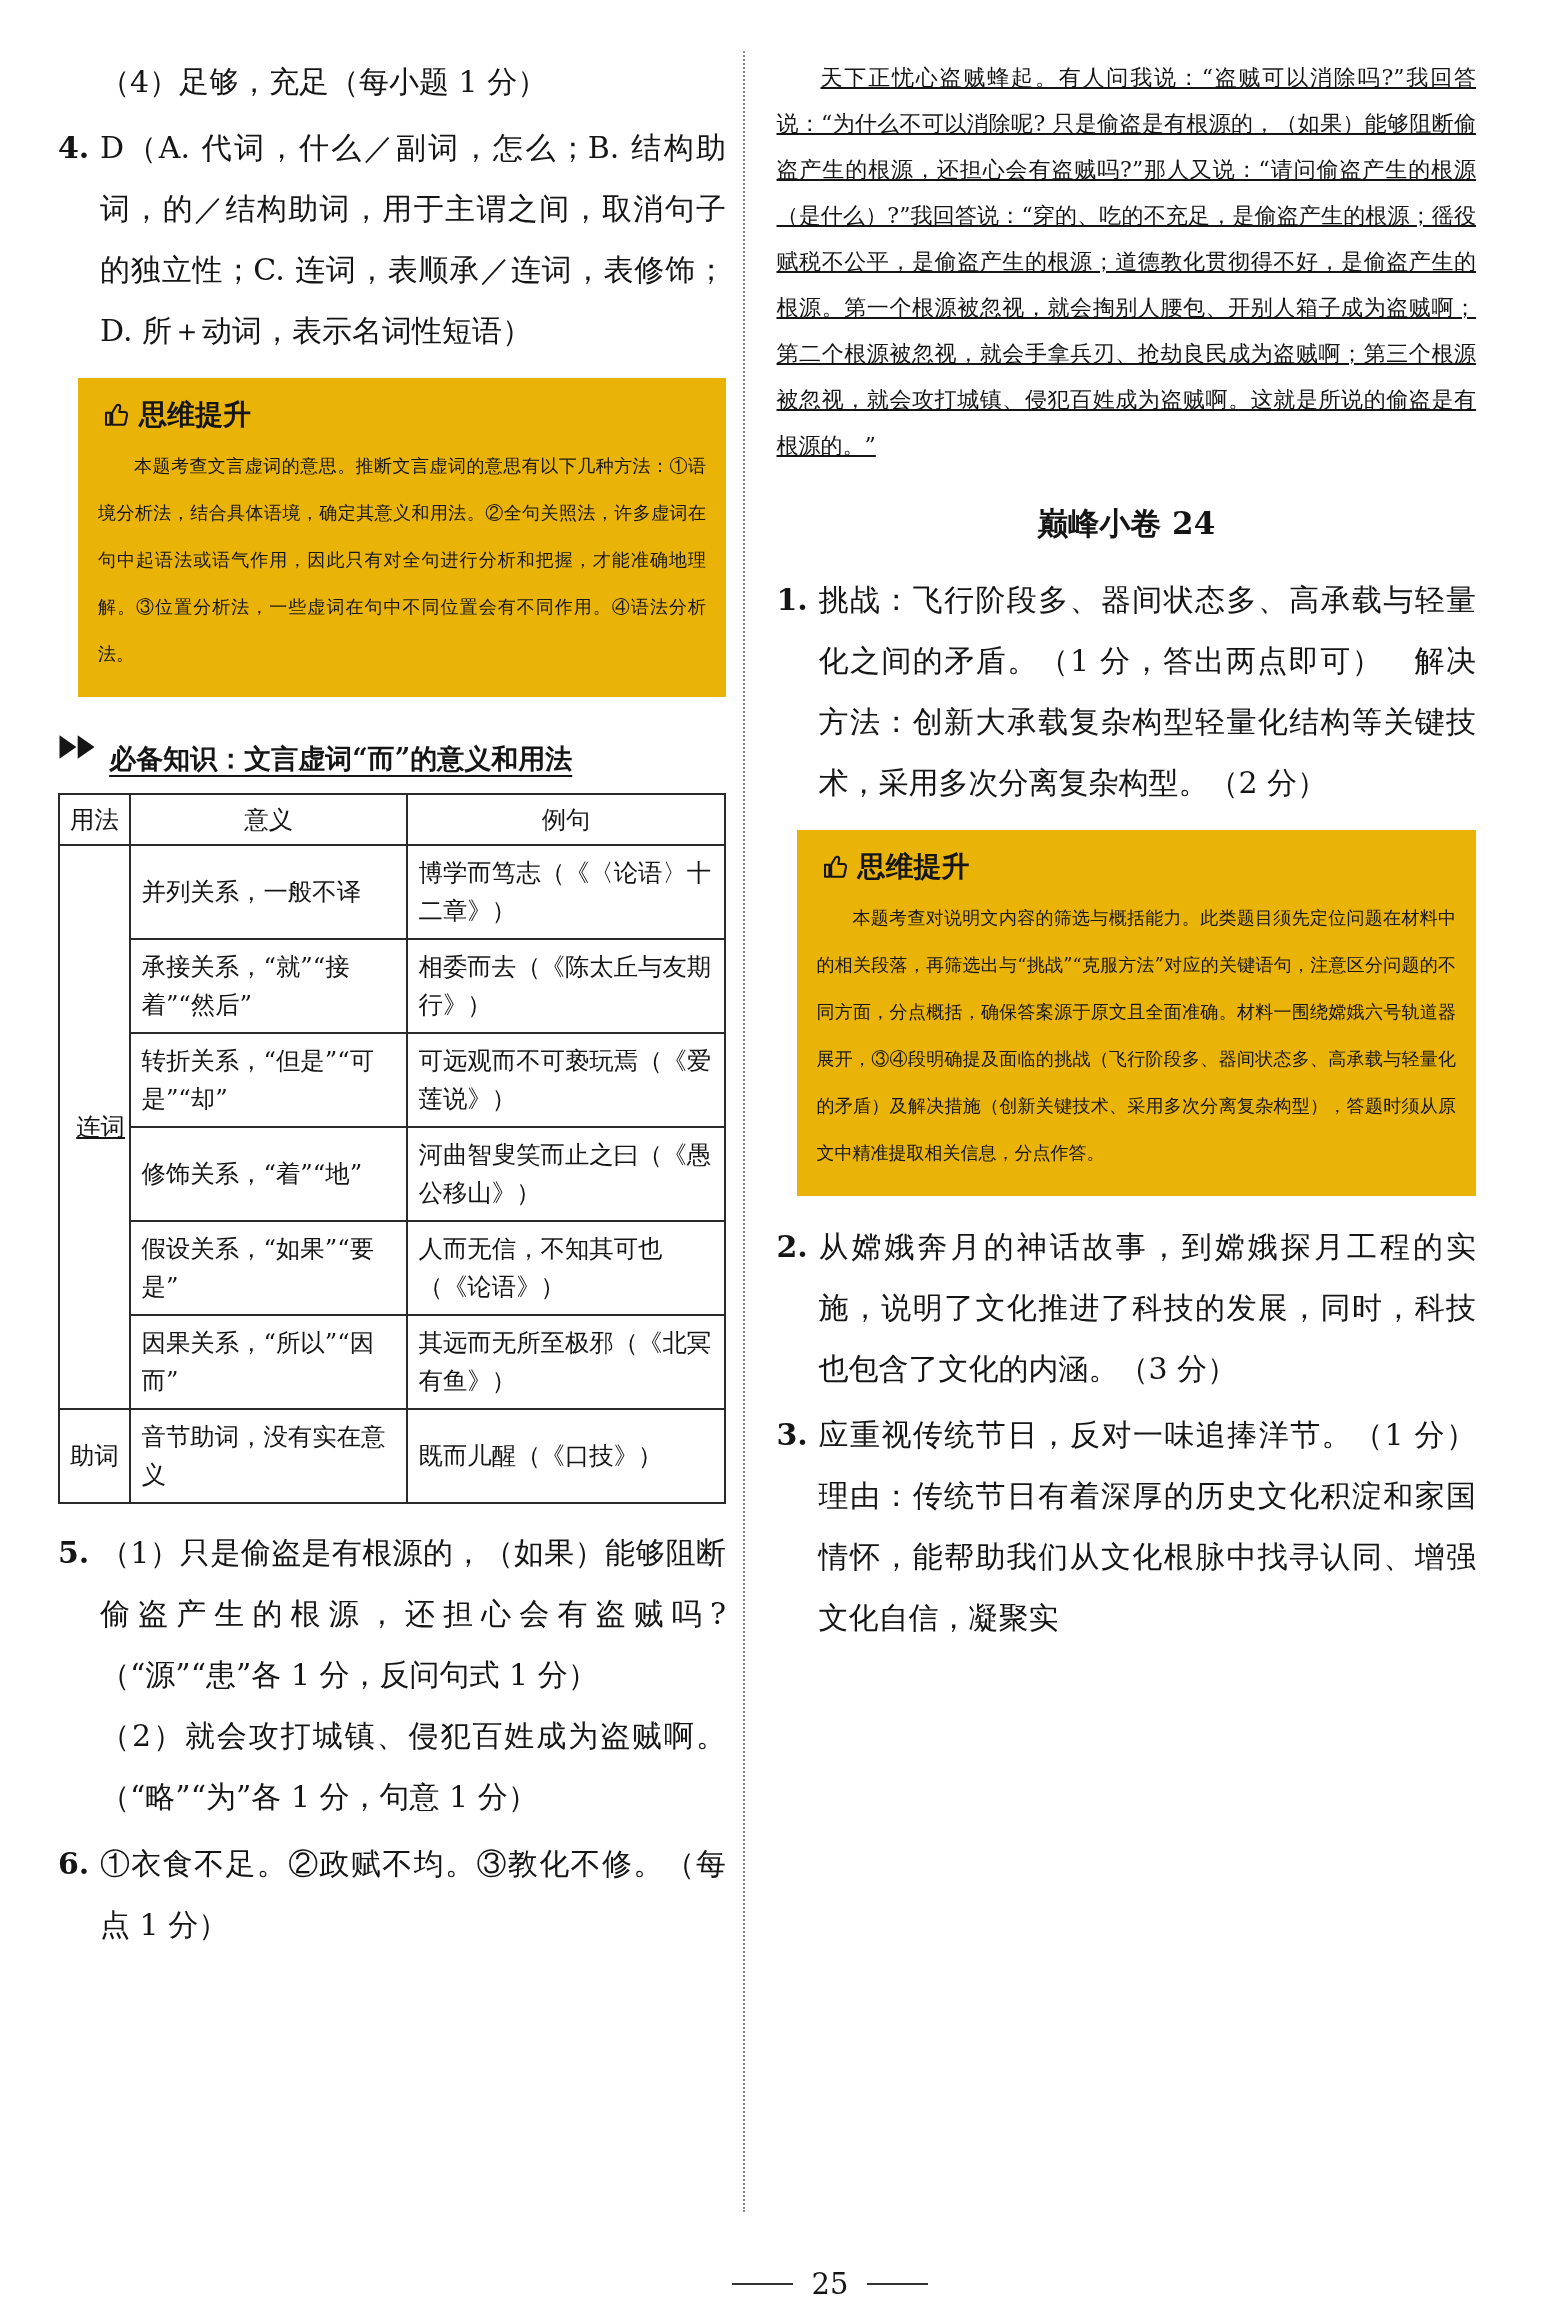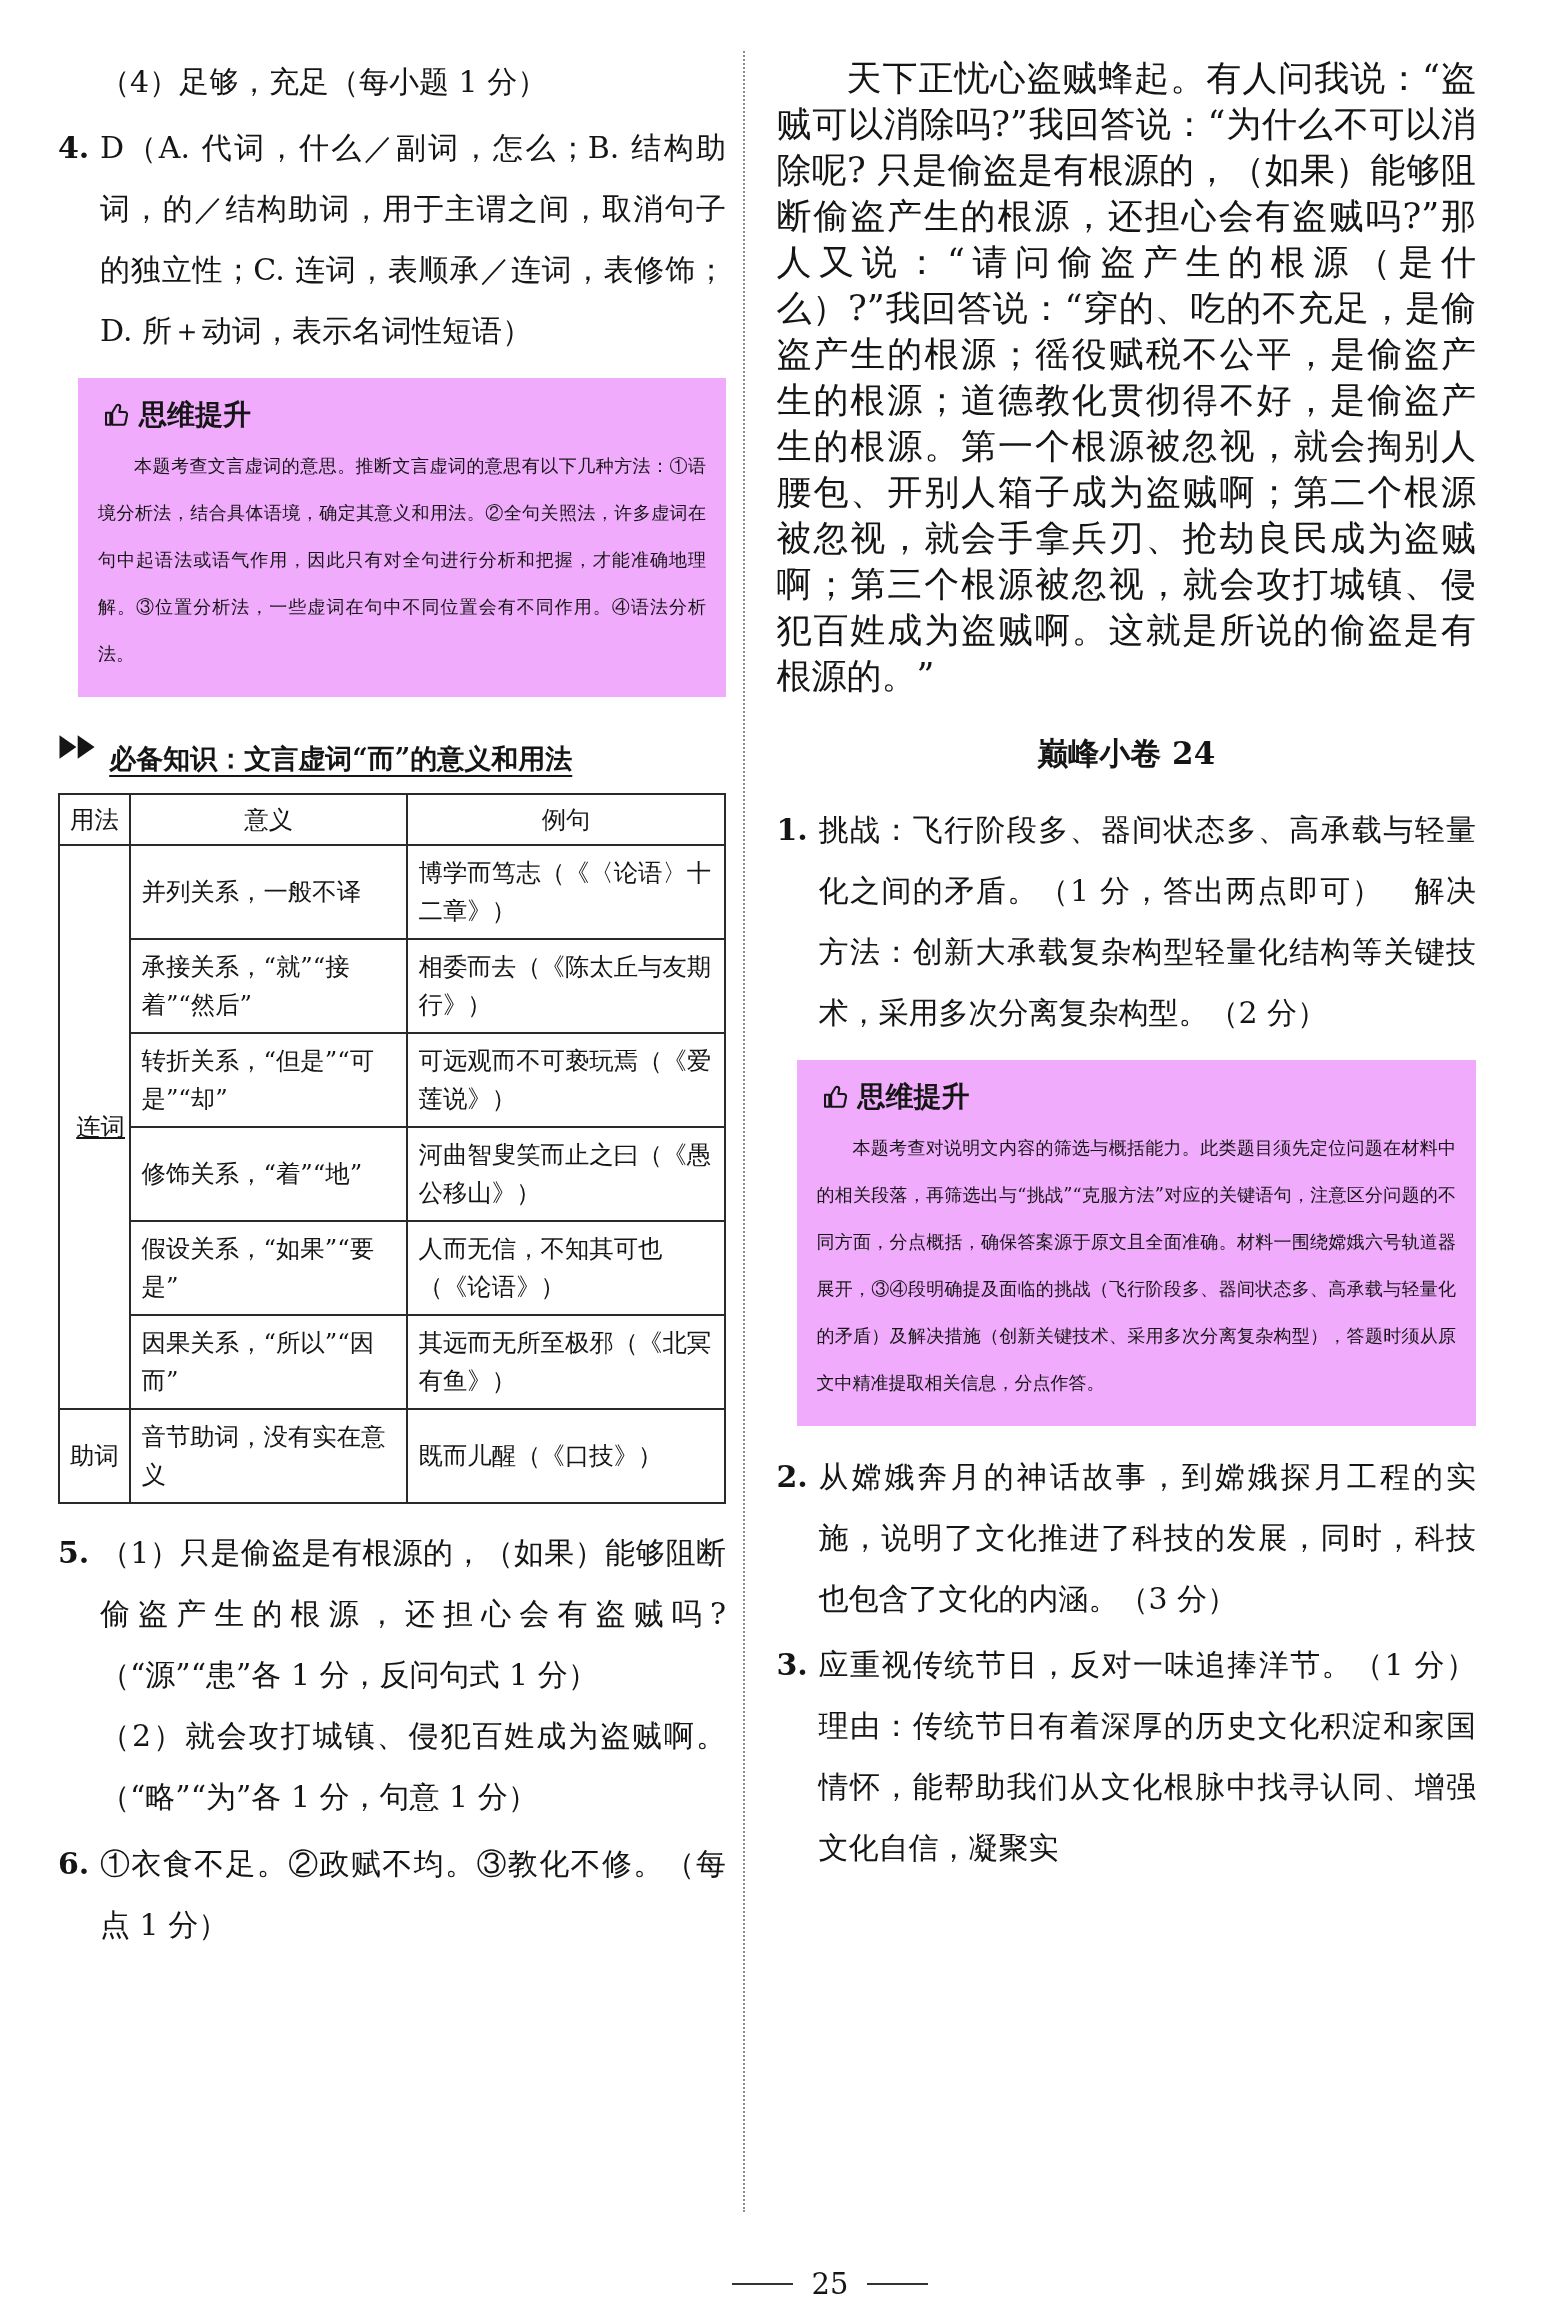--- a/index.html
+++ b/index.html
@@ -54,21 +54,21 @@
   .item .body p { margin: 0; }
 
   .sub-line {
     padding-left: 42px;
     font-size: 30px;
     line-height: 61px;
   }
 
   
   .think-box {
-    background: #f0abfc;
+    background: #eab308;
     margin: 17px 0 20px 20px;
     padding: 14.5px 20px 20px 20px;
   }
   .think-title {
     display: flex;
     align-items: center;
     gap: 6.6px;
     font-weight: bold;
     font-size: 28px;
     line-height: 43px;
@@ -127,24 +127,25 @@
   table.grammar td.aux-label { text-align: center; padding: 5.3px 4px; }
 
   
   .ref-title {
     font-size: 28px;
     font-weight: bold;
     line-height: 50px;
   }
   .ref-body {
     margin: 4px 0 0 0;
-    font-size: 35px;
+    font-size: 22px;
     line-height: 46px;
     text-align: justify;
     text-indent: 2em;
+    text-decoration: underline;
   }
   .section-heading {
     text-align: center;
     font-size: 31px;
     font-weight: bold;
     margin: 34px 0 24px 0;
   }
 
   
   .footer {

